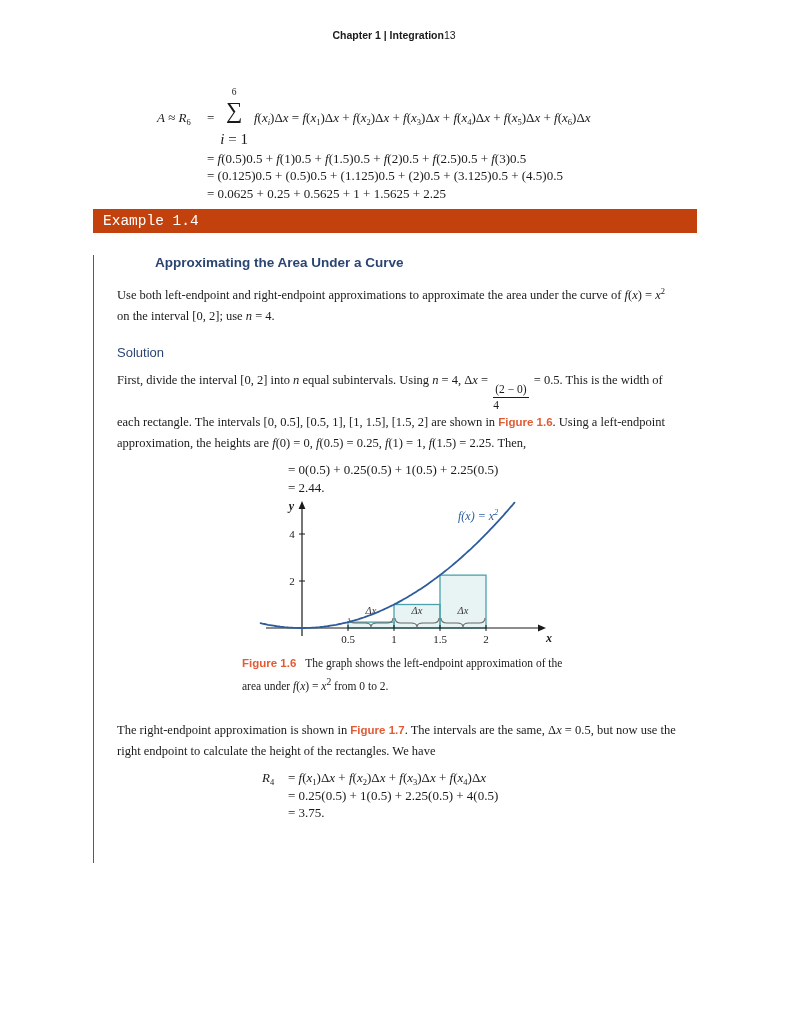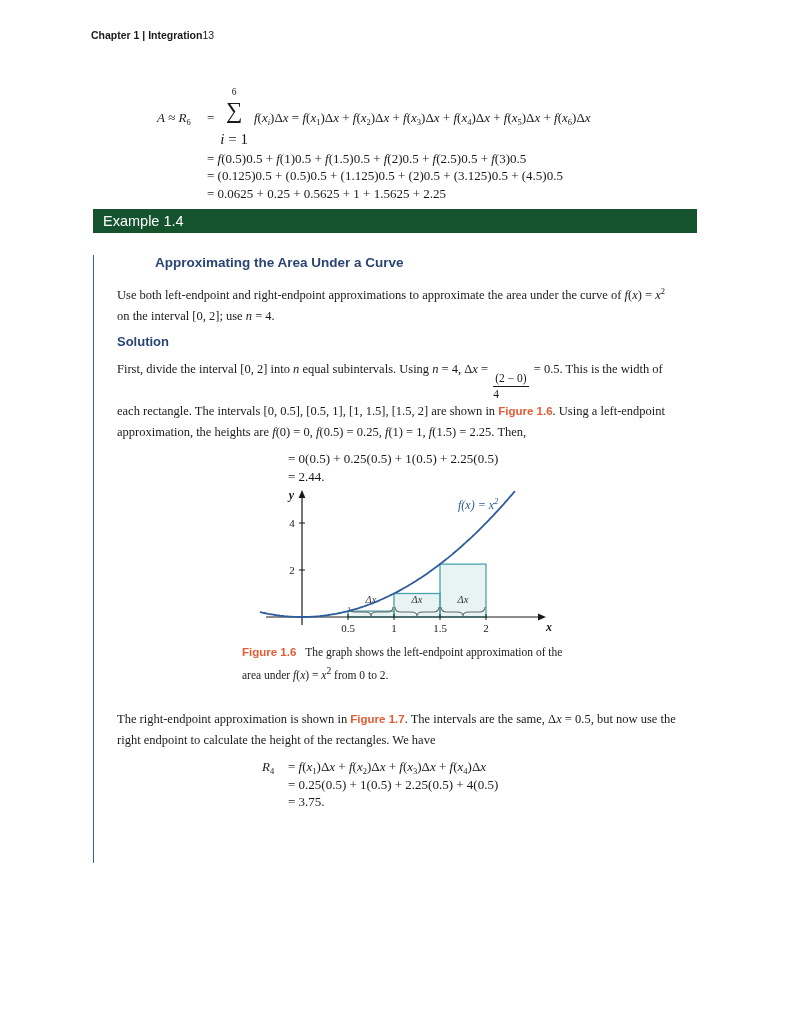--- a/index.html
+++ b/index.html
@@ -1,20 +1,20 @@
 <!DOCTYPE html>
 <html><head>
 <meta charset="utf-8">
 <style>
   * { margin:0; padding:0; box-sizing:border-box; }
   body { background:#ffffff; }
   .page { position:relative; width:791px; height:1024px; background:#fff; overflow:hidden;
           font-family:"Liberation Serif","DejaVu Serif",serif; color:#1a1a1a; }
   .page-header { position:absolute; top:29px; left:91px; right:94px;
-                 display:flex; justify-content:flex-start; align-items:baseline;
+                 display:flex; justify-content:center; align-items:baseline;
                  font-family:"Liberation Sans",sans-serif; font-size:10.5px; }
   .running-head { font-weight:bold; }
   .page-number { font-weight:normal; }
 
   
   .math { font-size:13px; }
   .mrow { display:flex; align-items:center; line-height:17.5px; }
   .mrow.center { align-items:center; margin-bottom:3px; }
   .mlhs { flex:0 0 50px; }
   .mlhs.small { flex:0 0 26px; }
@@ -25,29 +25,29 @@
   .sigma { display:inline-flex; flex-direction:column; align-items:center;
            line-height:1; margin:0 6px 0 0; }
   .sigma .s-top { font-size:9.5px; margin-bottom:1px; }
   .sigma .s-sym { font-size:23px; }
   .sigma .s-bot { font-size:15px; margin-top:10px; font-style:normal; }
 
   .top-math { position:absolute; top:88px; left:157px; }
 
   
   .example-box { position:absolute; top:209px; left:93px; width:604px; height:632px; }
-  .example-banner { height:24px; background:#14532d; color:#fff;
-                    font-family:Liberation Sans, sans-serif; font-size:14.5px; font-weight:500;
+  .example-banner { height:24px; background:#c2410c; color:#fff;
+                    font-family:Liberation Mono, monospace; font-size:14.5px; font-weight:500;
                     display:flex; align-items:center; padding-left:10px; }
   .example-body { border-left:1.5px solid #3f5c9c; height:608px; padding-left:23px; }
 
   h2.ex-title { font-family:"Liberation Sans",sans-serif; font-size:13.5px; font-weight:bold;
                 color:#2b4573; margin-top:22px;margin-left:38px; }
-  h3.sol-head { font-family:"Liberation Sans",sans-serif; font-size:13px; font-weight:bold;
-                color:#2b4573; margin-top:8px; }
+  h3.sol-head { font-family:"Liberation Sans",sans-serif; font-size:13px; font-weight:normal;
+                color:#2b4573; margin-top:19px; }
   .bodytext { font-size:12.5px; line-height:20.5px; width:560px; }
   .problem { margin-top:15px; }
   .sol-para { margin-top:10px; }
   .figref { color:#e25b33; font-family:"Liberation Sans",sans-serif; font-weight:bold;
             font-size:11.5px; text-decoration:none; cursor:pointer; }
   .frac { display:inline-flex; flex-direction:column; text-align:left; vertical-align:-9px;
           line-height:1.15; font-size:11.5px; margin:0 2px; }
   .frac .num { border-bottom:1px solid #1a1a1a; padding:0 2px 1px 2px; }
   .frac .den { padding-top:1px; }
 

